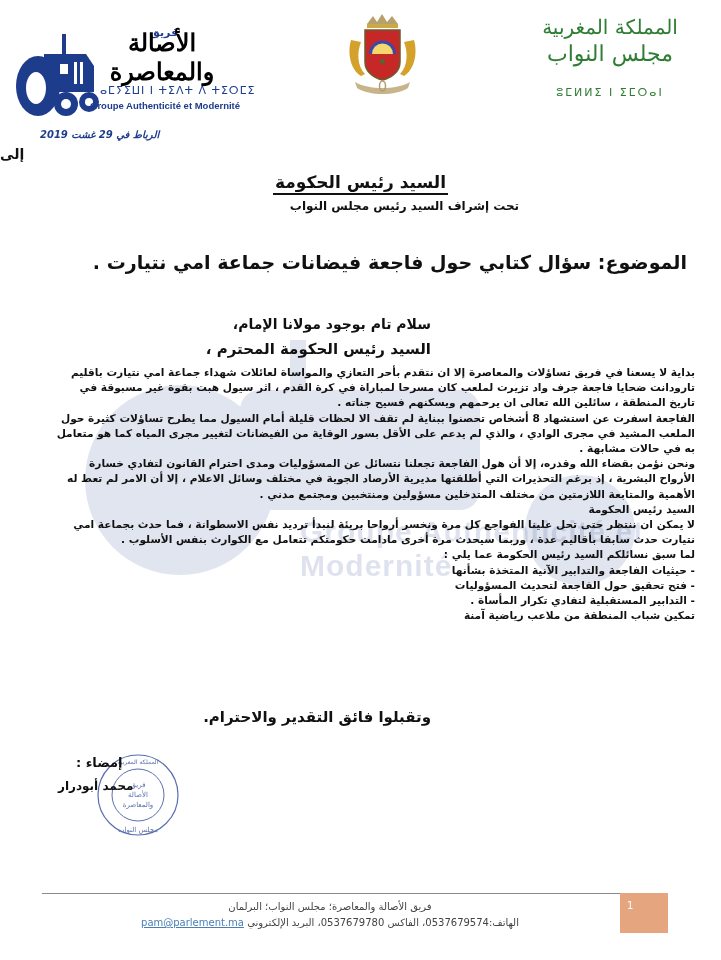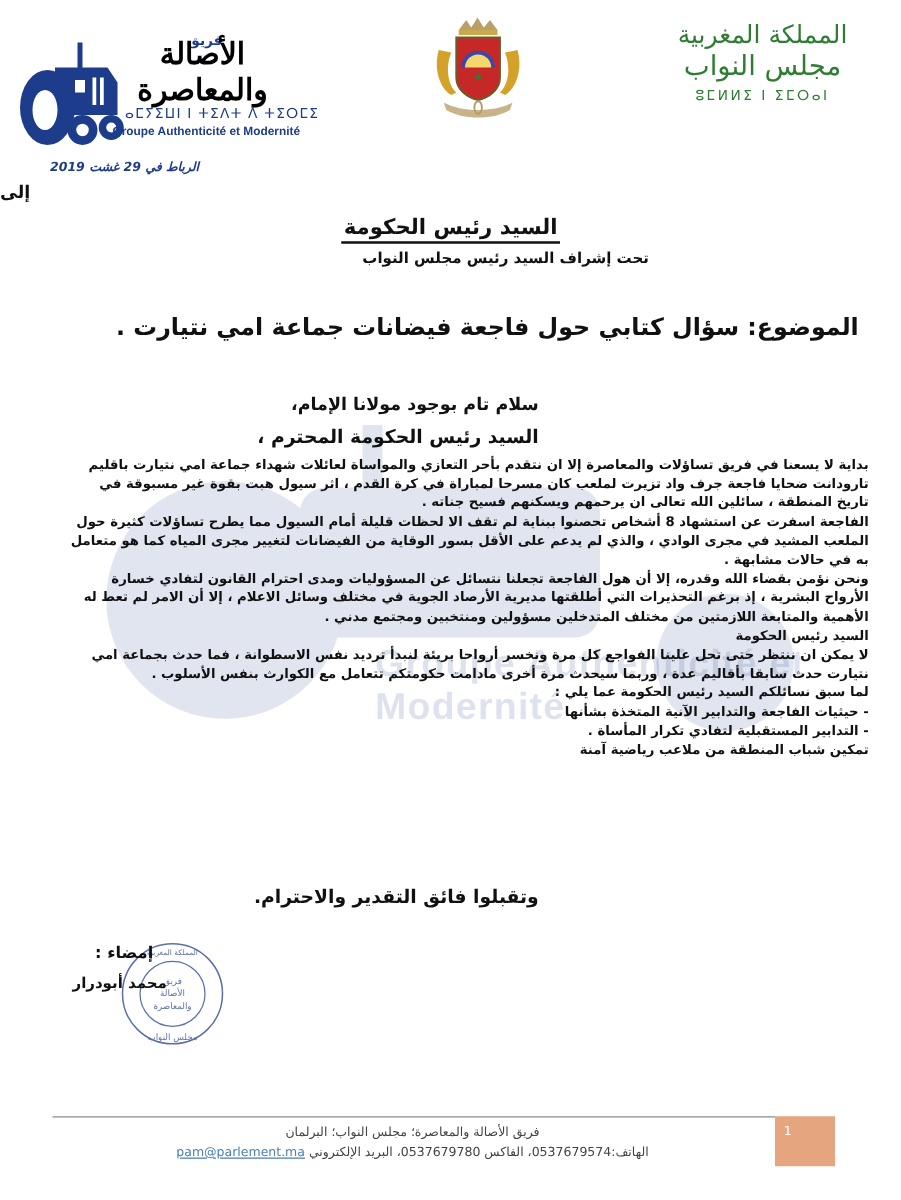--- a/index.html
+++ b/index.html
@@ -20,21 +20,21 @@
     .date-line { left: 40px; top: 129px; font: italic bold 10px "DejaVu Sans", sans-serif; color: #1e3c8c; direction: rtl; }
 
     
     .coat { left: 345px; top: 10px; width: 75px; height: 90px; }
 
     
     .right-header { left: 520px; top: 14px; width: 180px; text-align: center; color: #2e7d32; direction: rtl; }
     .rh-line1 { font: 20px "DejaVu Serif", serif; line-height: 26px; }
     .rh-line2 { font: 20px "DejaVu Serif", serif; line-height: 26px; }
     .rh-line3 { font: 22px "DejaVu Serif", serif; line-height: 28px; }
-    .rh-tifinagh { font: 11px "DejaVu Sans", sans-serif; letter-spacing: 2px; margin-top: 2px; }
+    .rh-tifinagh { font: 11px "DejaVu Sans", sans-serif; letter-spacing: 2px; margin-top: 18px; }
 
     
     .to-label { left: 0; width: 721px; top: 146px; text-align: left; font: bold 14px "DejaVu Sans", sans-serif; }
     .addressee { left: 0; width: 721px; top: 172px; text-align: center; }
     .addressee-title { display: inline-block; font: bold 17px "DejaVu Sans", sans-serif; border-bottom: 2px solid #111; padding: 0 2px 1px; }
     .supervision { left: 0; width: 721px; top: 199px; text-align: center; font: bold 12px "DejaVu Sans", sans-serif; padding-left: 44px; }
 
     
     .subject { right: 34px; top: 251px; width: 660px; font: bold 19px "DejaVu Sans", sans-serif; direction: rtl; }
     .greeting { right: 290px; top: 316px; font: bold 14px "DejaVu Sans", sans-serif; direction: rtl; }
@@ -125,20 +125,21 @@
 <div class="abs salutation">السيد رئيس الحكومة المحترم ،</div>
 
 <div class="abs body-text">
   <p>بداية لا يسعنا في فريق تساؤلات والمعاصرة إلا ان نتقدم بأحر التعازي والمواساة لعائلات شهداء جماعة امي نتيارت باقليم تارودانت ضحايا فاجعة جرف واد تزيرت لملعب  كان مسرحا لمباراة في كرة القدم ، اثر سيول هبت بقوة غير مسبوقة في تاريخ المنطقة ، سائلين الله تعالى ان يرحمهم ويسكنهم فسيح جناته .</p>
   <p>الفاجعة اسفرت عن استشهاد 8 أشخاص تحصنوا ببناية لم تقف الا لحظات قليلة أمام السيول مما يطرح تساؤلات كثيرة حول الملعب المشيد في مجرى الوادي ، والذي لم يدعم على الأقل بسور الوقاية من الفيضانات لتغيير مجرى المياه كما هو متعامل به في حالات مشابهة .</p>
   <p>ونحن نؤمن بقضاء الله وقدره، إلا أن هول الفاجعة تجعلنا نتسائل عن المسؤوليات ومدى احترام القانون لتفادي خسارة الأرواح البشرية ، إذ برغم التحذيرات التي أطلقتها مديرية الأرصاد الجوية في مختلف وسائل الاعلام ، إلا أن الامر لم تعط له الأهمية والمتابعة اللازمتين من مختلف المتدخلين مسؤولين ومنتخبين ومجتمع مدني .</p>
   <p>السيد رئيس الحكومة</p>
   <p>لا يمكن ان ننتظر حتى تحل علينا الفواجع كل مرة ونخسر أرواحا بريئة لنبدأ ترديد نفس الاسطوانة ، فما حدث بجماعة امي نتيارت حدث سابقا بأقاليم عدة ، وربما سيحدث مرة أخرى مادامت حكومتكم تتعامل مع الكوارث بنفس الأسلوب .</p>
   <p>لما سبق نسائلكم السيد رئيس الحكومة عما يلي :</p>
   <p>- حيثيات الفاجعة والتدابير الآنية المتخذة بشأنها</p>
+  <p>- فتح تحقيق حول الفاجعة لتحديث المسؤوليات</p>
   <p>- التدابير المستقبلية لتفادي تكرار المأساة .</p>
   <p>تمكين شباب المنطقة من ملاعب رياضية آمنة</p>
 </div>
 
 <div class="abs closing">وتقبلوا فائق التقدير والاحترام.</div>
 
 <svg class="abs stamp" viewBox="0 0 86 86">
   <circle cx="43" cy="43" r="40" fill="none" stroke="#5b6fb0" stroke-width="1.2"></circle>
   <circle cx="43" cy="43" r="26" fill="none" stroke="#5b6fb0" stroke-width="1"></circle>
   <text x="43" y="35" text-anchor="middle" font-size="7" fill="#5b6fb0" font-family="DejaVu Sans, sans-serif">فريق</text>

